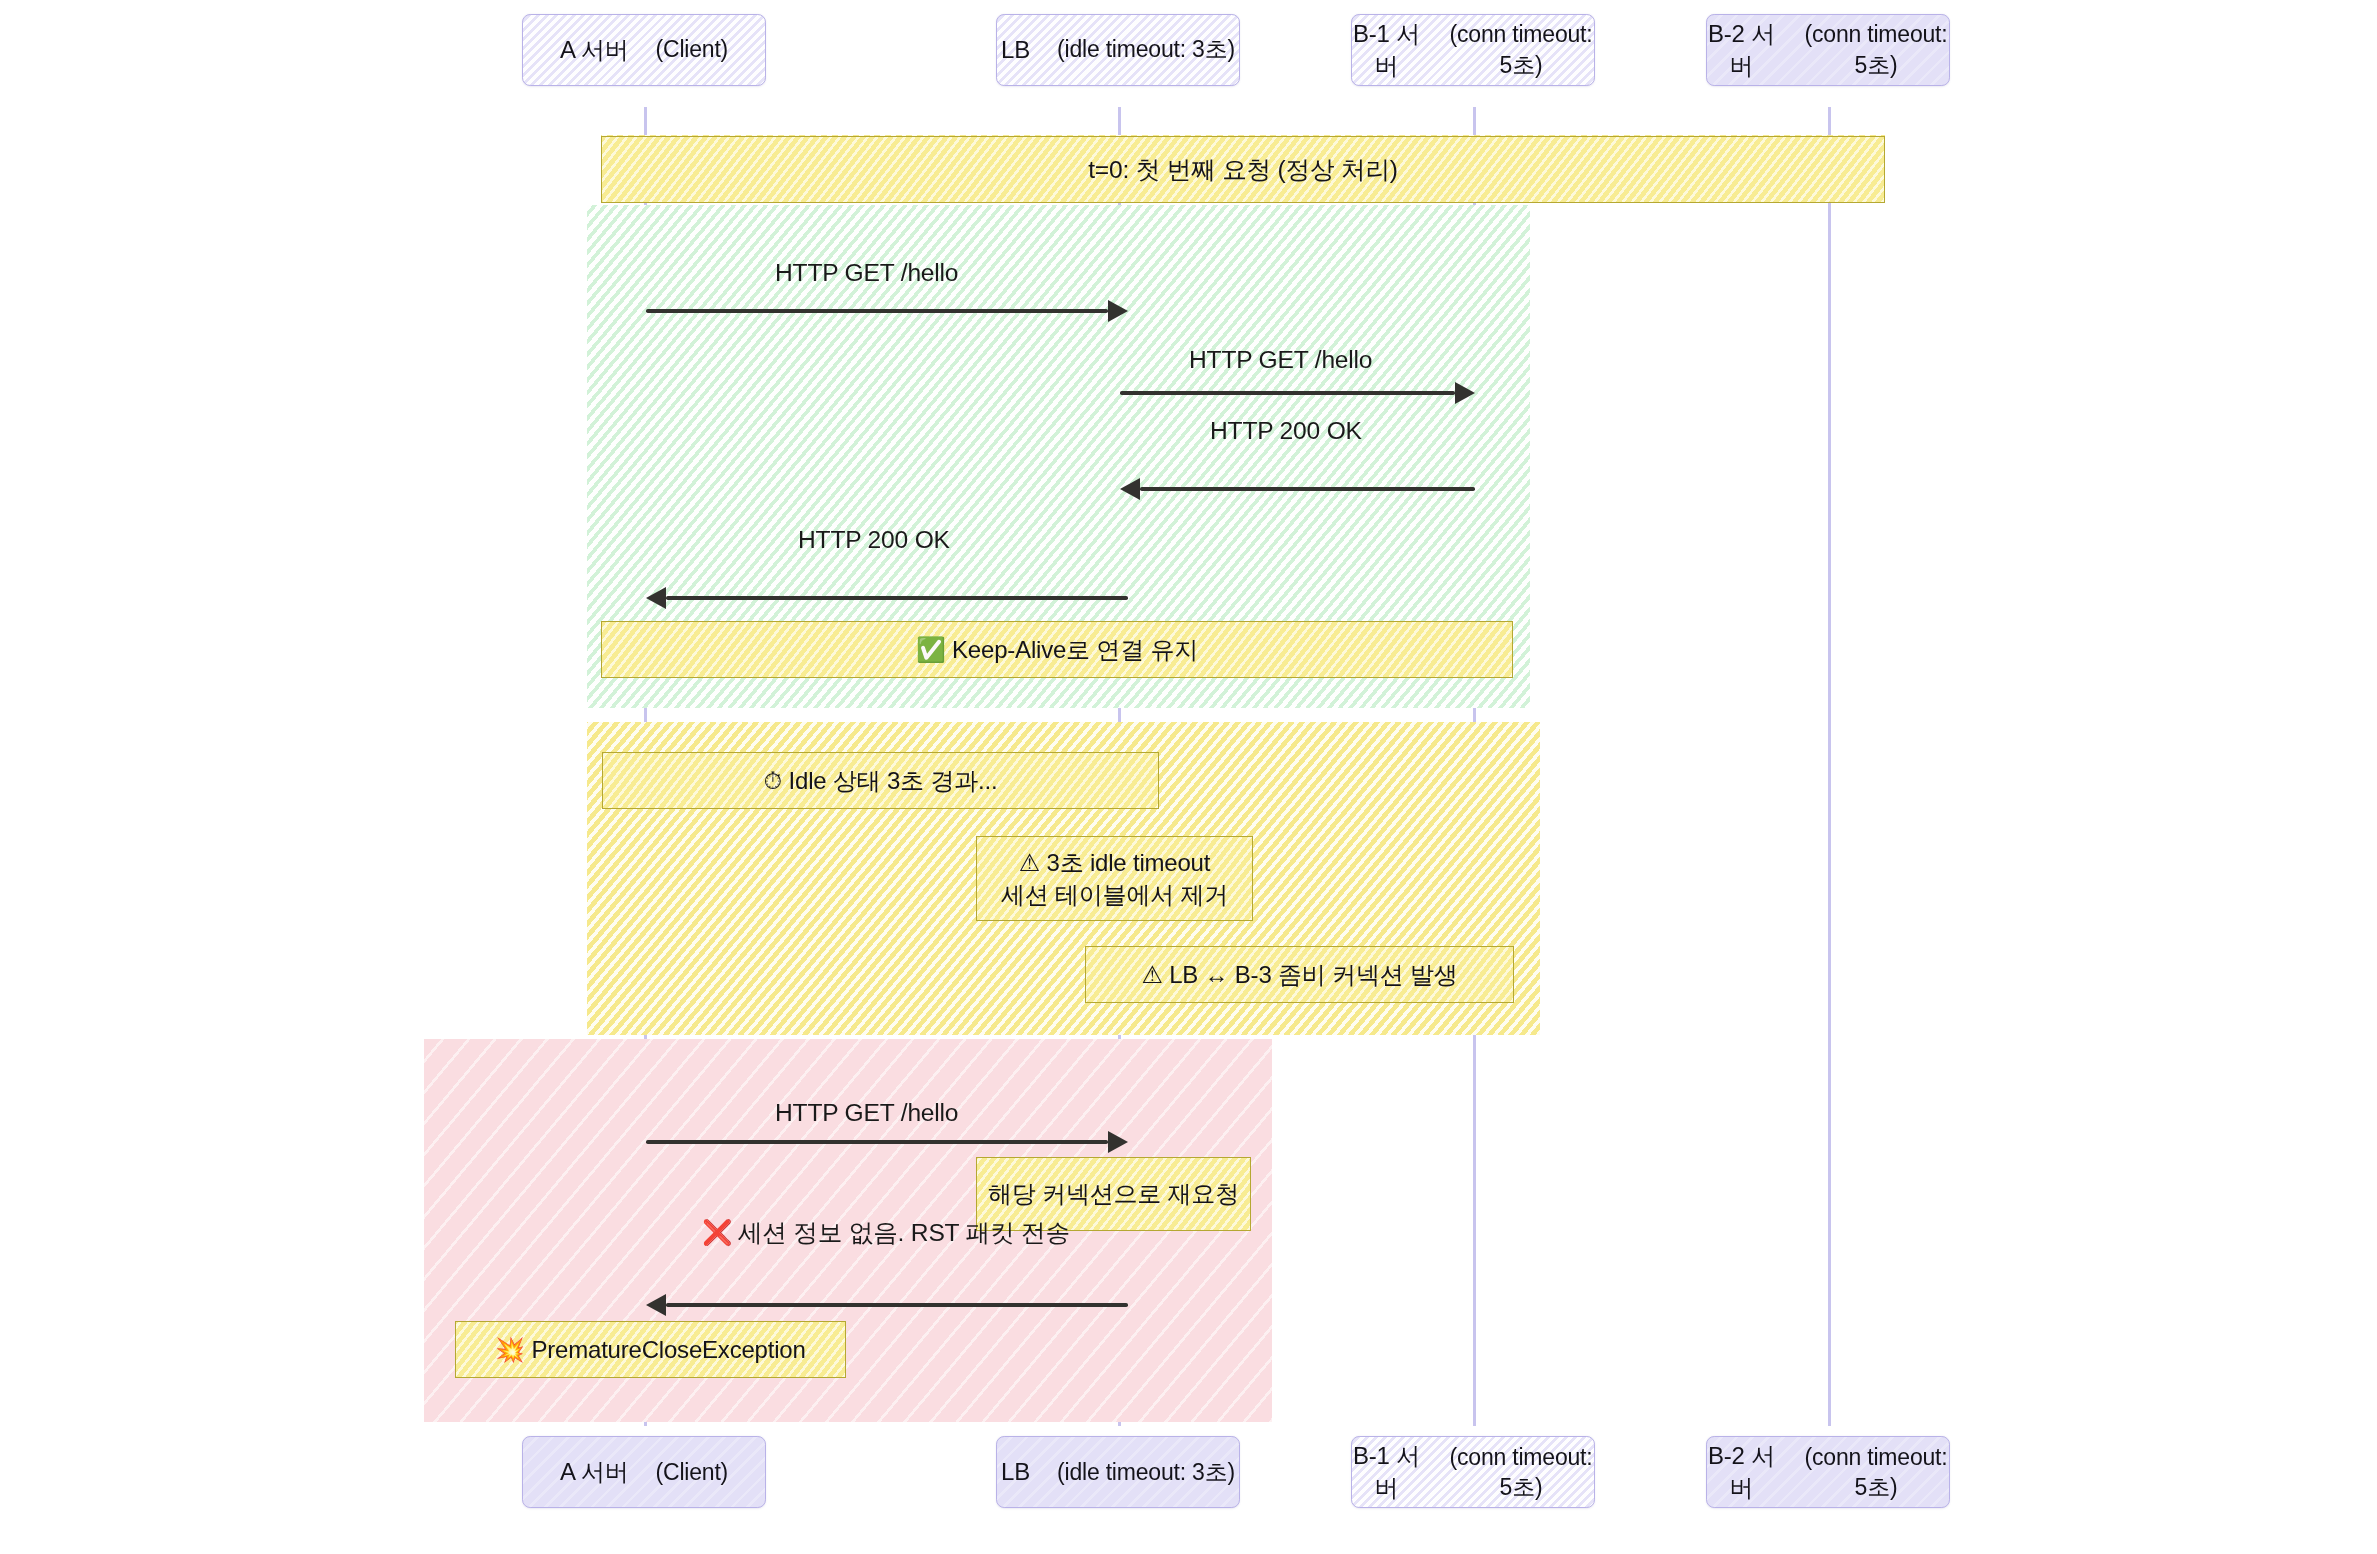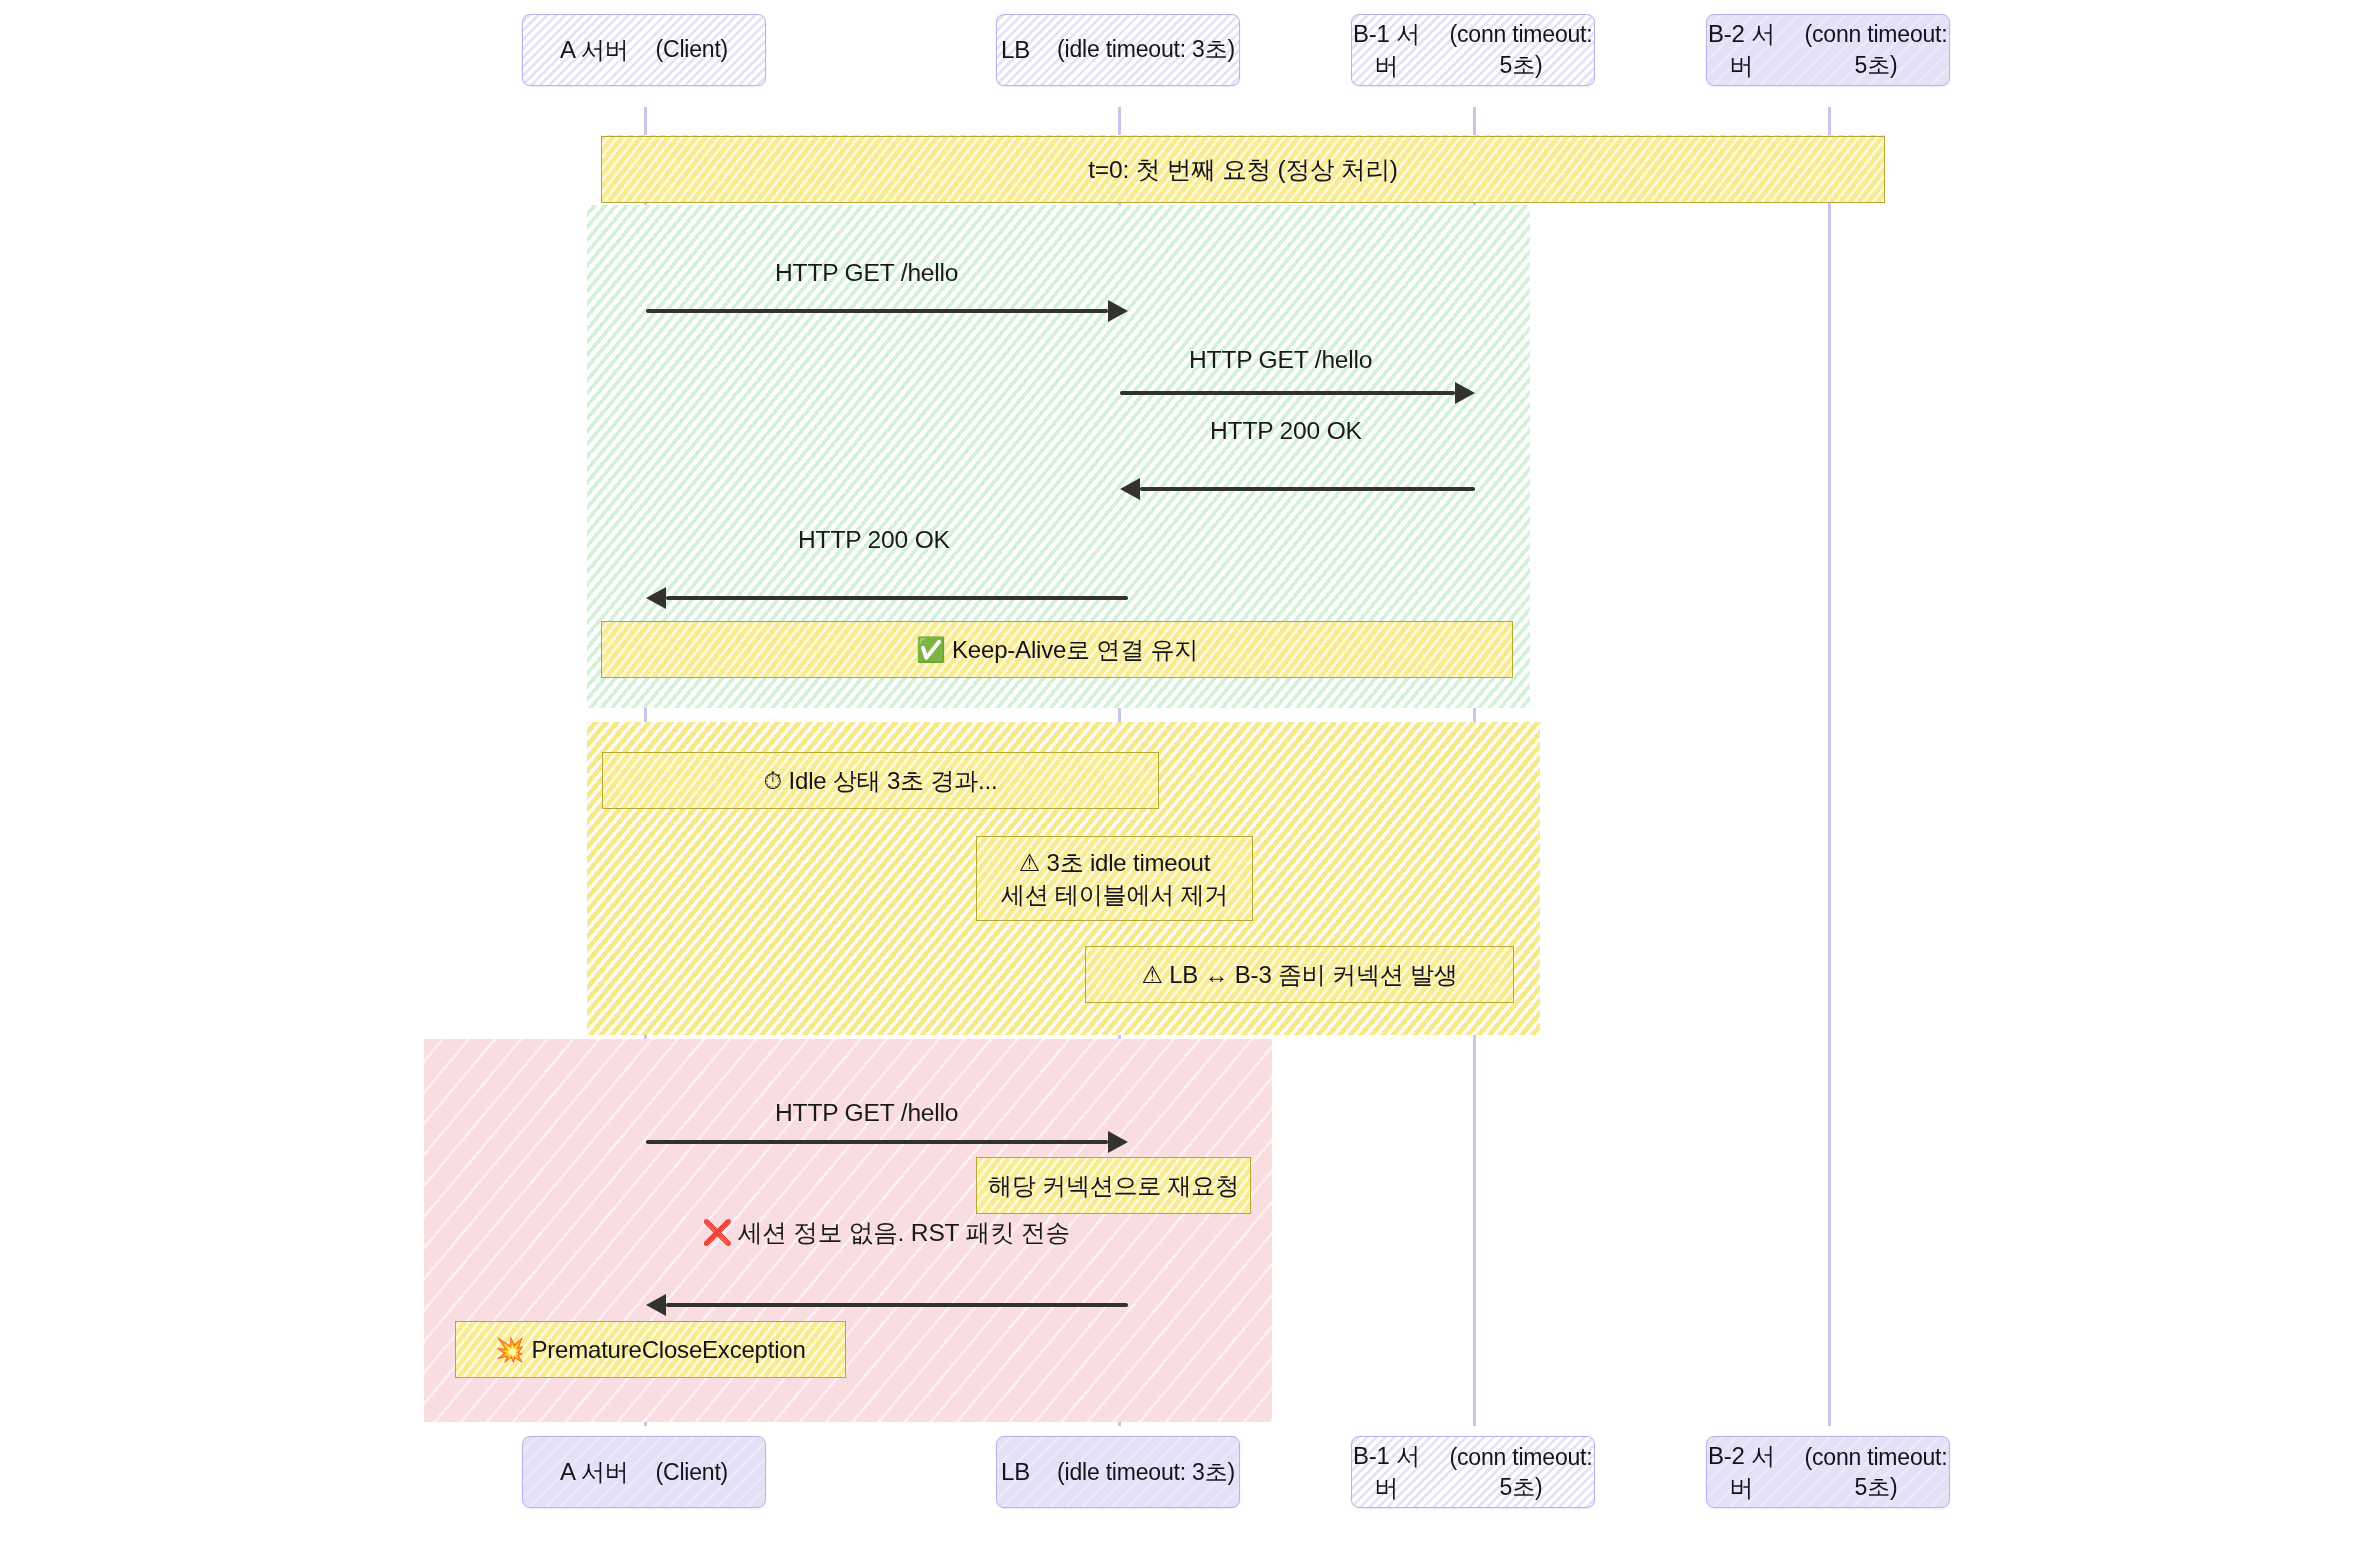--- a/index.html
+++ b/index.html
@@ -267,21 +267,21 @@
       <span>LB ↔ B-3 좀비 커넥션 발생</span>
     </div>
   </div>
 
   <div class="msg-label" style="left:775px; top:1099px;">HTTP GET /hello</div>
   <div class="msg" style="left:646px; top:1140px;">
     <div class="line" style="width:462px;"></div>
     <div class="head right" style="left:462px;"></div>
   </div>
 
-  <div class="note" style="left:976px; top:1157px; width:275px; height:57px;justify-content:center;">
+  <div class="note" style="left:976px; top:1157px; width:275px; height:74px;justify-content:center;">
     <div>해당 커넥션으로 재요청</div>
   </div>
 
   <div class="msg-label" style="left:702px; top:1216px;">
     <span class="emoji">❌</span><span>세션 정보 없음. RST 패킷 전송</span>
   </div>
   <div class="msg" style="left:646px; top:1303px;">
     <div class="line" style="left:20px; width:462px;"></div>
     <div class="head left" style="left:0px;"></div>
   </div>

